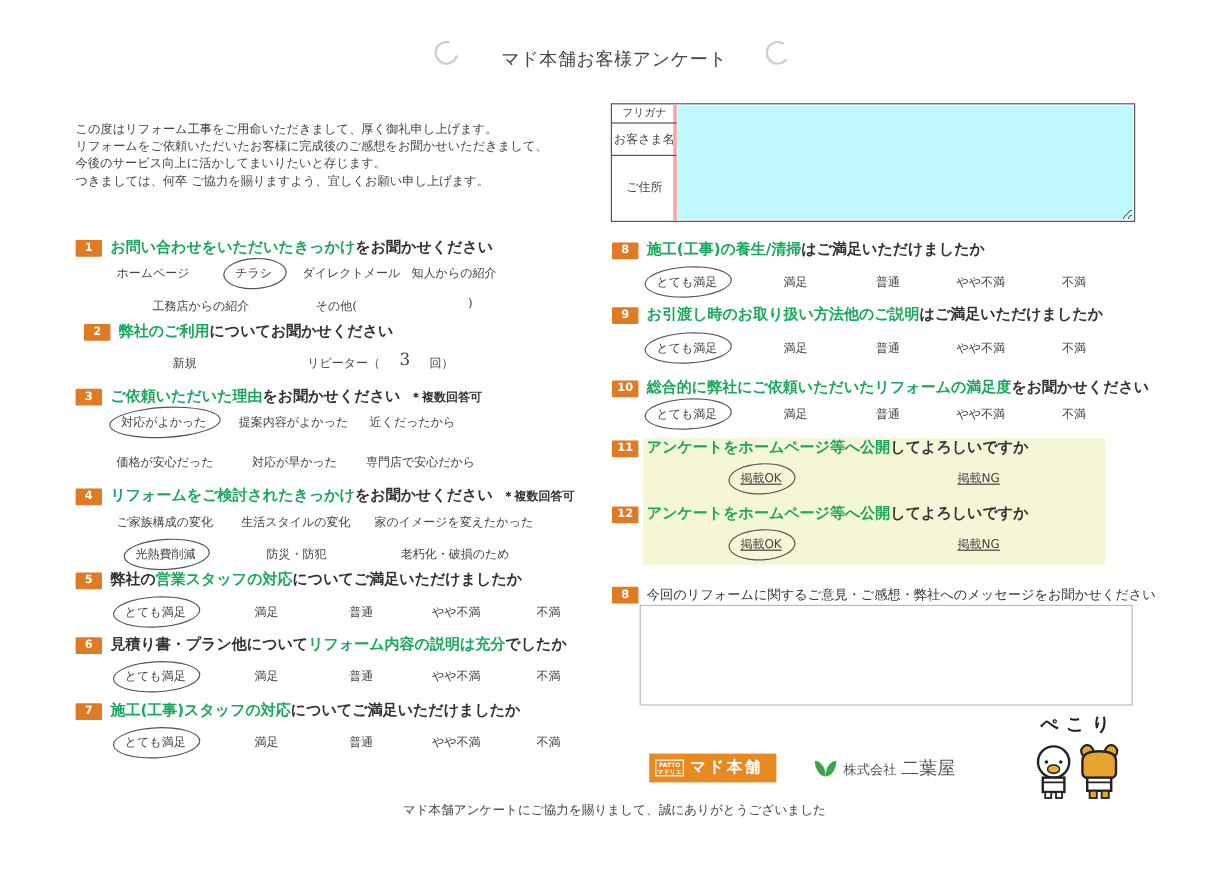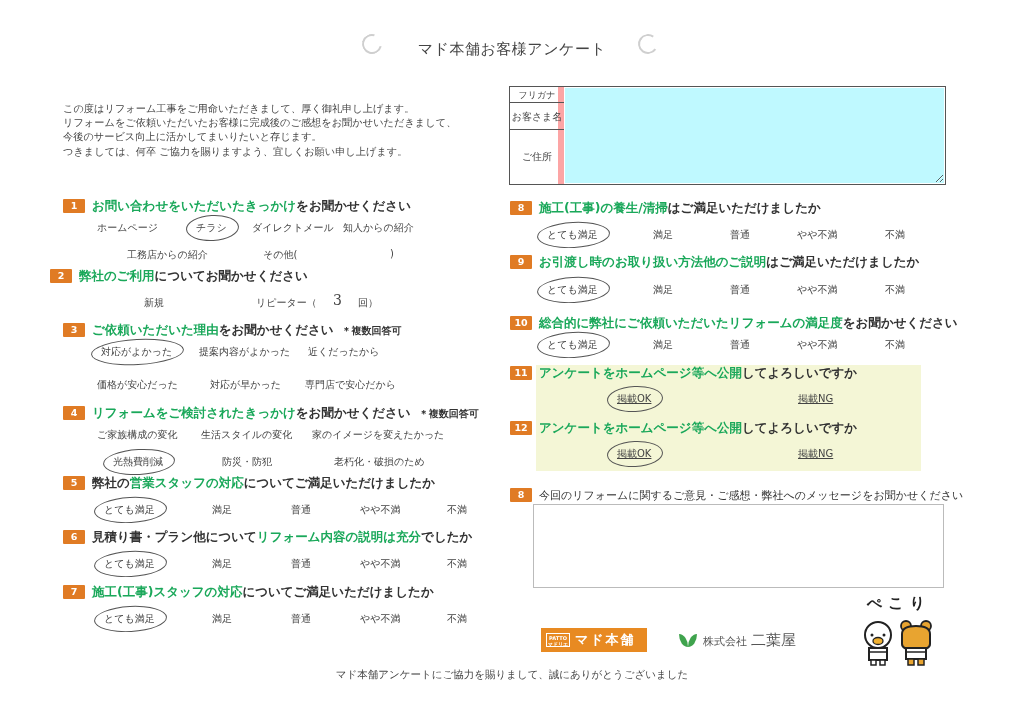--- a/index.html
+++ b/index.html
@@ -5,21 +5,21 @@
   * { box-sizing: border-box; margin: 0; padding: 0; }
   html, body { width: 1024px; height: 724px; background: #ffffff; overflow: hidden; }
   body { position: relative; font-family: "DejaVu Sans", "Liberation Sans", sans-serif; color: #333; }
   .punch { position: absolute; width: 20px; height: 20px; border-radius: 50%; border: 2px solid #cfcfcf; border-right-color: transparent; }
   .title { position: absolute; left: 0; width: 1024px; top: 40px; text-align: center; font-size: 15px; color: #444; letter-spacing: 0.5px; }
 
   .intro { position: absolute; left: 63px; top: 102px; font-size: 10.2px; line-height: 14.2px; color: #444; }
 
   
   .info-table { position: absolute; left: 509px; top: 86px; width: 437px; height: 99px; border: 1px solid #555; }
-  .info-labels { position: absolute; left: 0; top: 0; width: 54px; height: 97px; border-right: 6px solid #fca5a5; }
+  .info-labels { position: absolute; left: 0; top: 0; width: 54px; height: 97px; border-right: 3px solid #fca5a5; }
   .info-label { position: absolute; left: 0; width: 54px; text-align: center; font-size: 10px; color: #444; }
   .info-label.l1 { top: 0; height: 16px; line-height: 16px; border-bottom: 1px solid #555; font-size: 9px; }
   .info-label.l2 { top: 16px; height: 27px; line-height: 27px; border-bottom: 1px solid #555; }
   .info-label.l3 { top: 43px; height: 54px; line-height: 54px; }
   .info-field { position: absolute; left: 55px; top: 1px; width: 379px; height: 95px; background: #bff9ff; border: none; outline: none; }
 
   .q { position: absolute; font-size: 12.5px; font-weight: bold; color: #333; white-space: nowrap; }
   .qnum { display: inline-block; background: #e07b24; color: #fff; font-size: 9.5px; font-weight: bold; width: 22px; height: 14px; line-height: 14px; text-align: center; border-radius: 1px; margin-right: 7px; vertical-align: 1px; }
   .green { color: #1aa85a; }
   .note { font-size: 10px; color: #333; margin-left: 8px; }
@@ -69,21 +69,21 @@
   <span class="qnum">1</span><span class="green">お問い合わせをいただいたきっかけ</span><span>をお聞かせください</span>
 </div>
 <span class="opt" style="left:97px;top:221px;">ホームページ</span>
 <span class="opt circled" style="left:196px;top:221px;">チラシ</span>
 <span class="opt" style="left:252px;top:221px;">ダイレクトメール</span>
 <span class="opt" style="left:343px;top:221px;">知人からの紹介</span>
 <span class="opt" style="left:127px;top:248px;">工務店からの紹介</span>
 <span class="opt" style="left:263px;top:248px;">その他(</span>
 <span class="opt" style="left:390px;top:248px;">)</span>
 
-<div class="q" style="left:50px;top:268px;">
+<div class="q" style="left:70px;top:268px;">
   <span class="qnum">2</span><span class="green">弊社のご利用</span><span>についてお聞かせください</span>
 </div>
 <span class="opt" style="left:144px;top:296px;">新規</span>
 <span class="opt" style="left:256px;top:296px;">リピーター（</span>
 <span class="opt" style="left:333px;top:292px;font-size:14px;font-family:'DejaVu Serif',serif;">3</span>
 <span class="opt" style="left:358px;top:296px;">回）</span>
 
 <div class="q" style="left:63px;top:322px;">
   <span class="qnum">3</span><span class="green">ご依頼いただいた理由</span><span>をお聞かせください</span><span class="note">＊複数回答可</span>
 </div>

